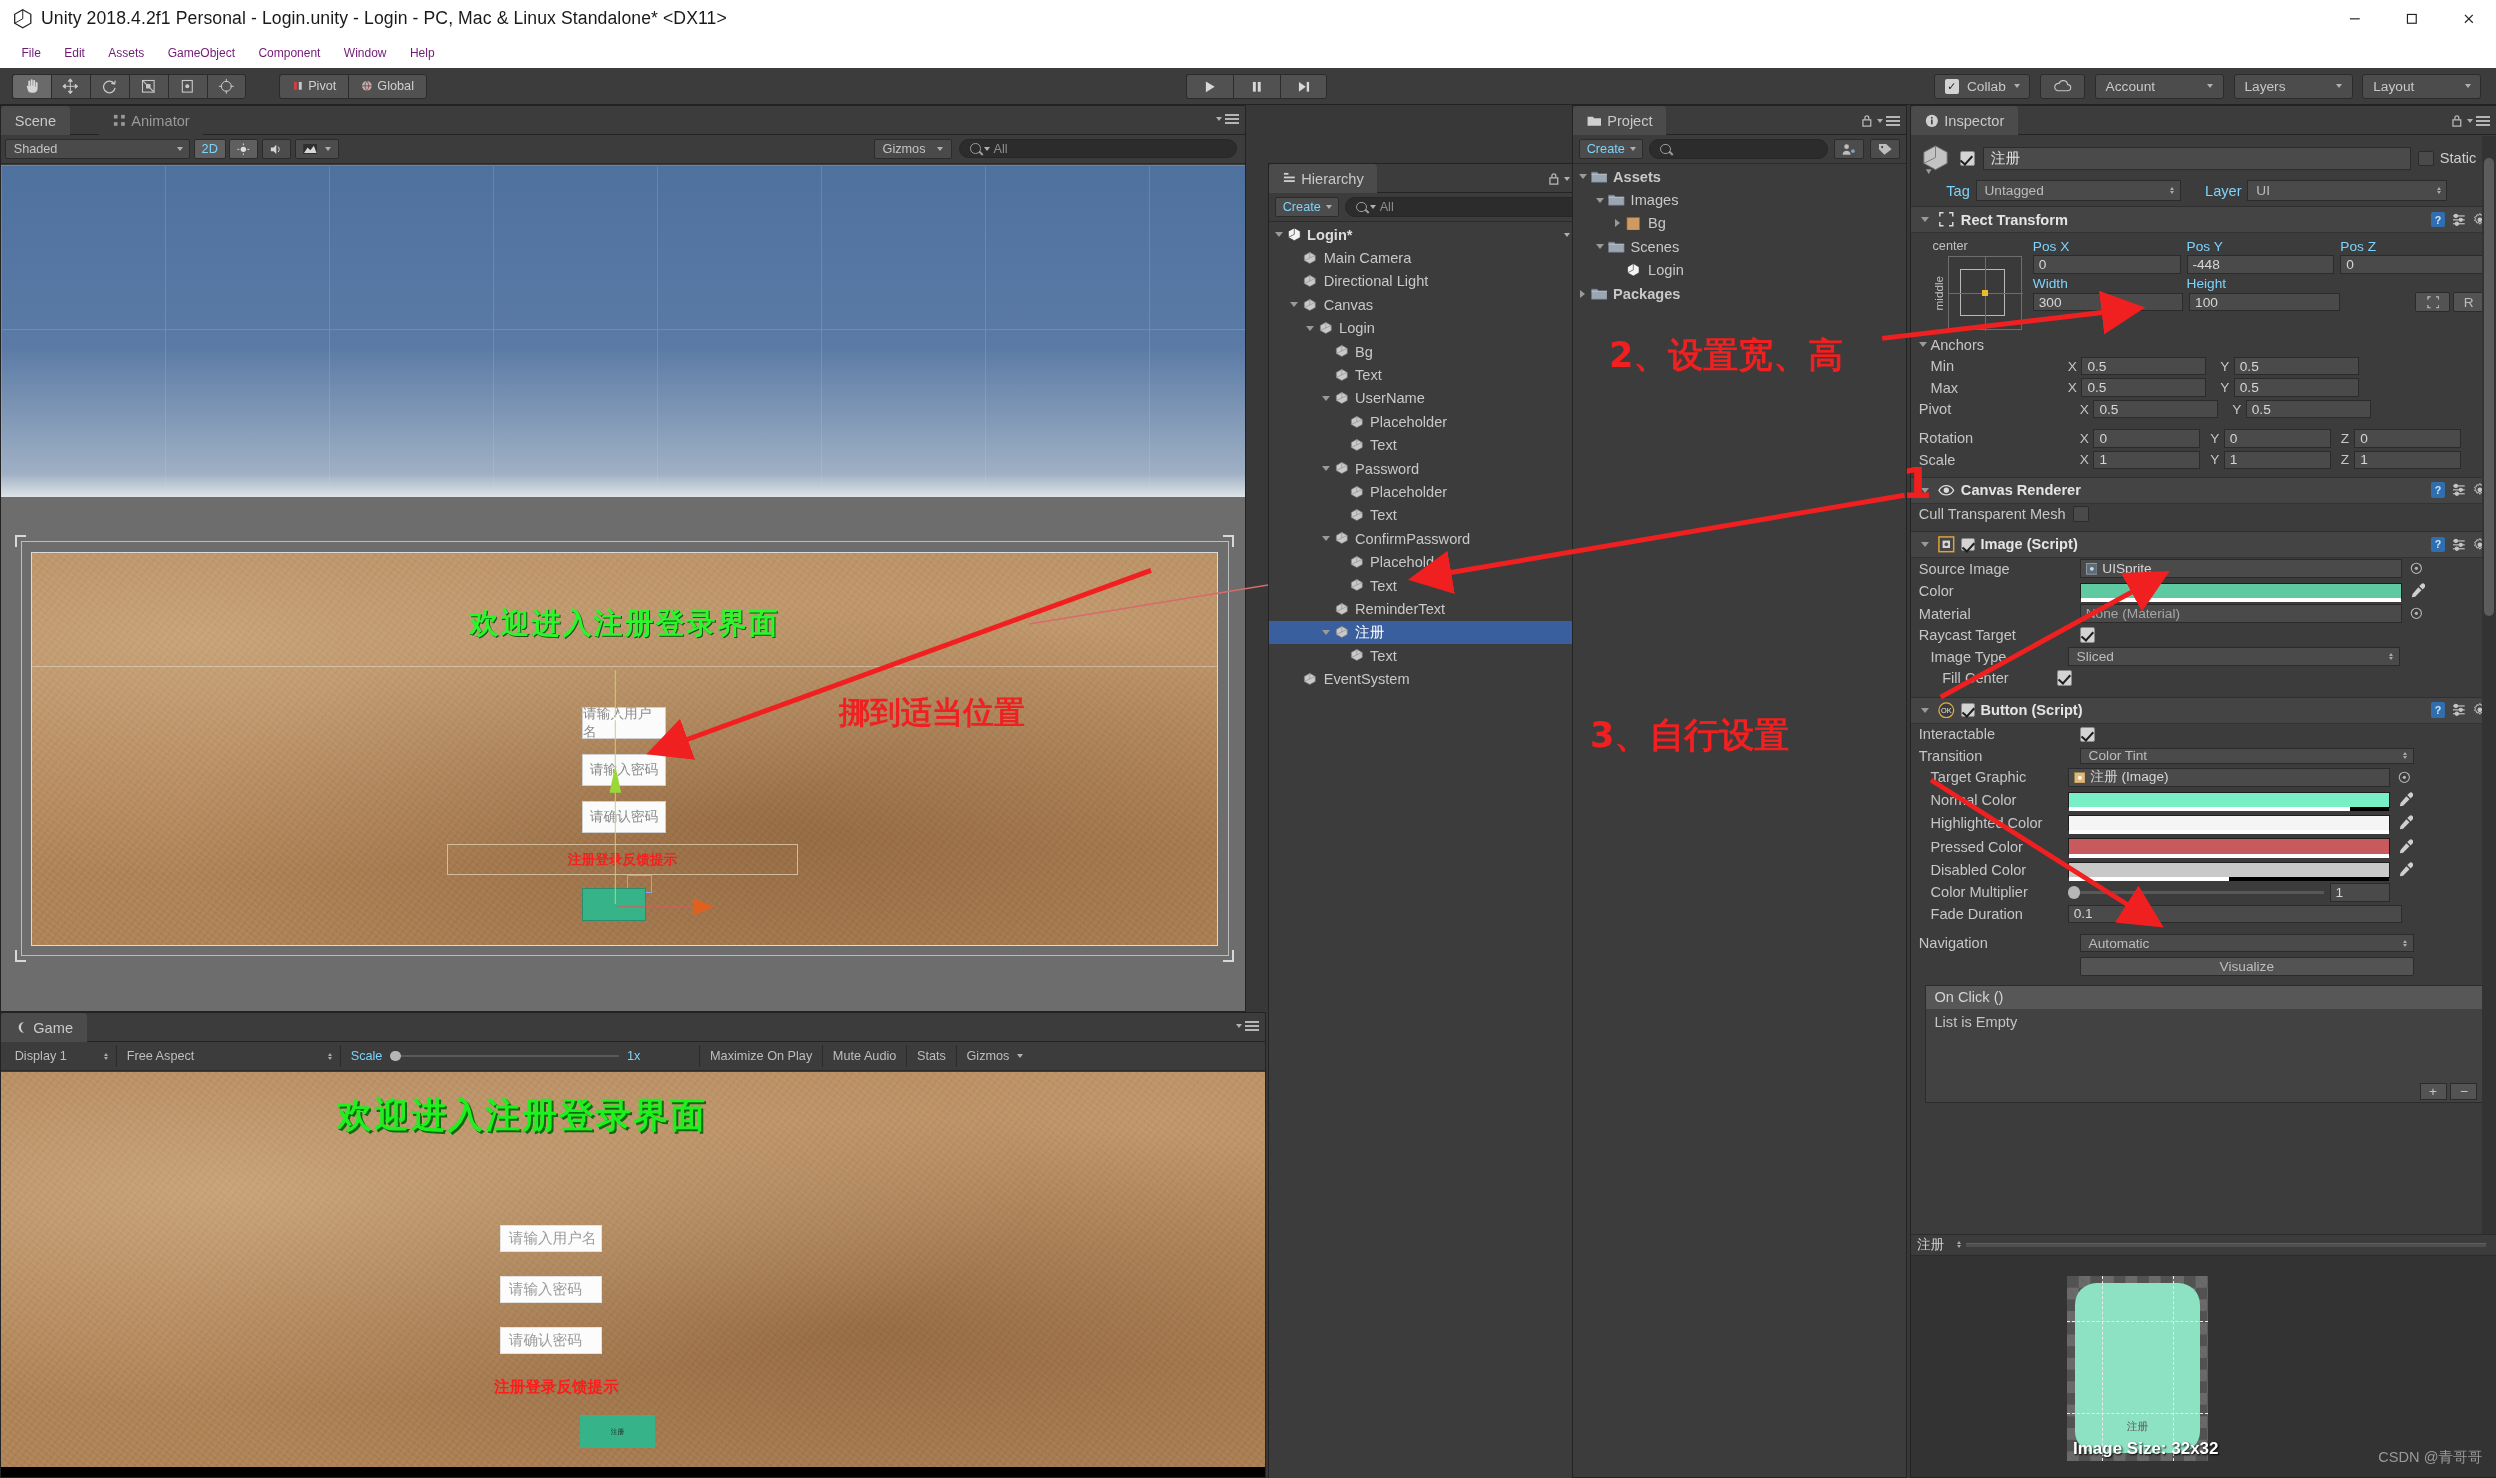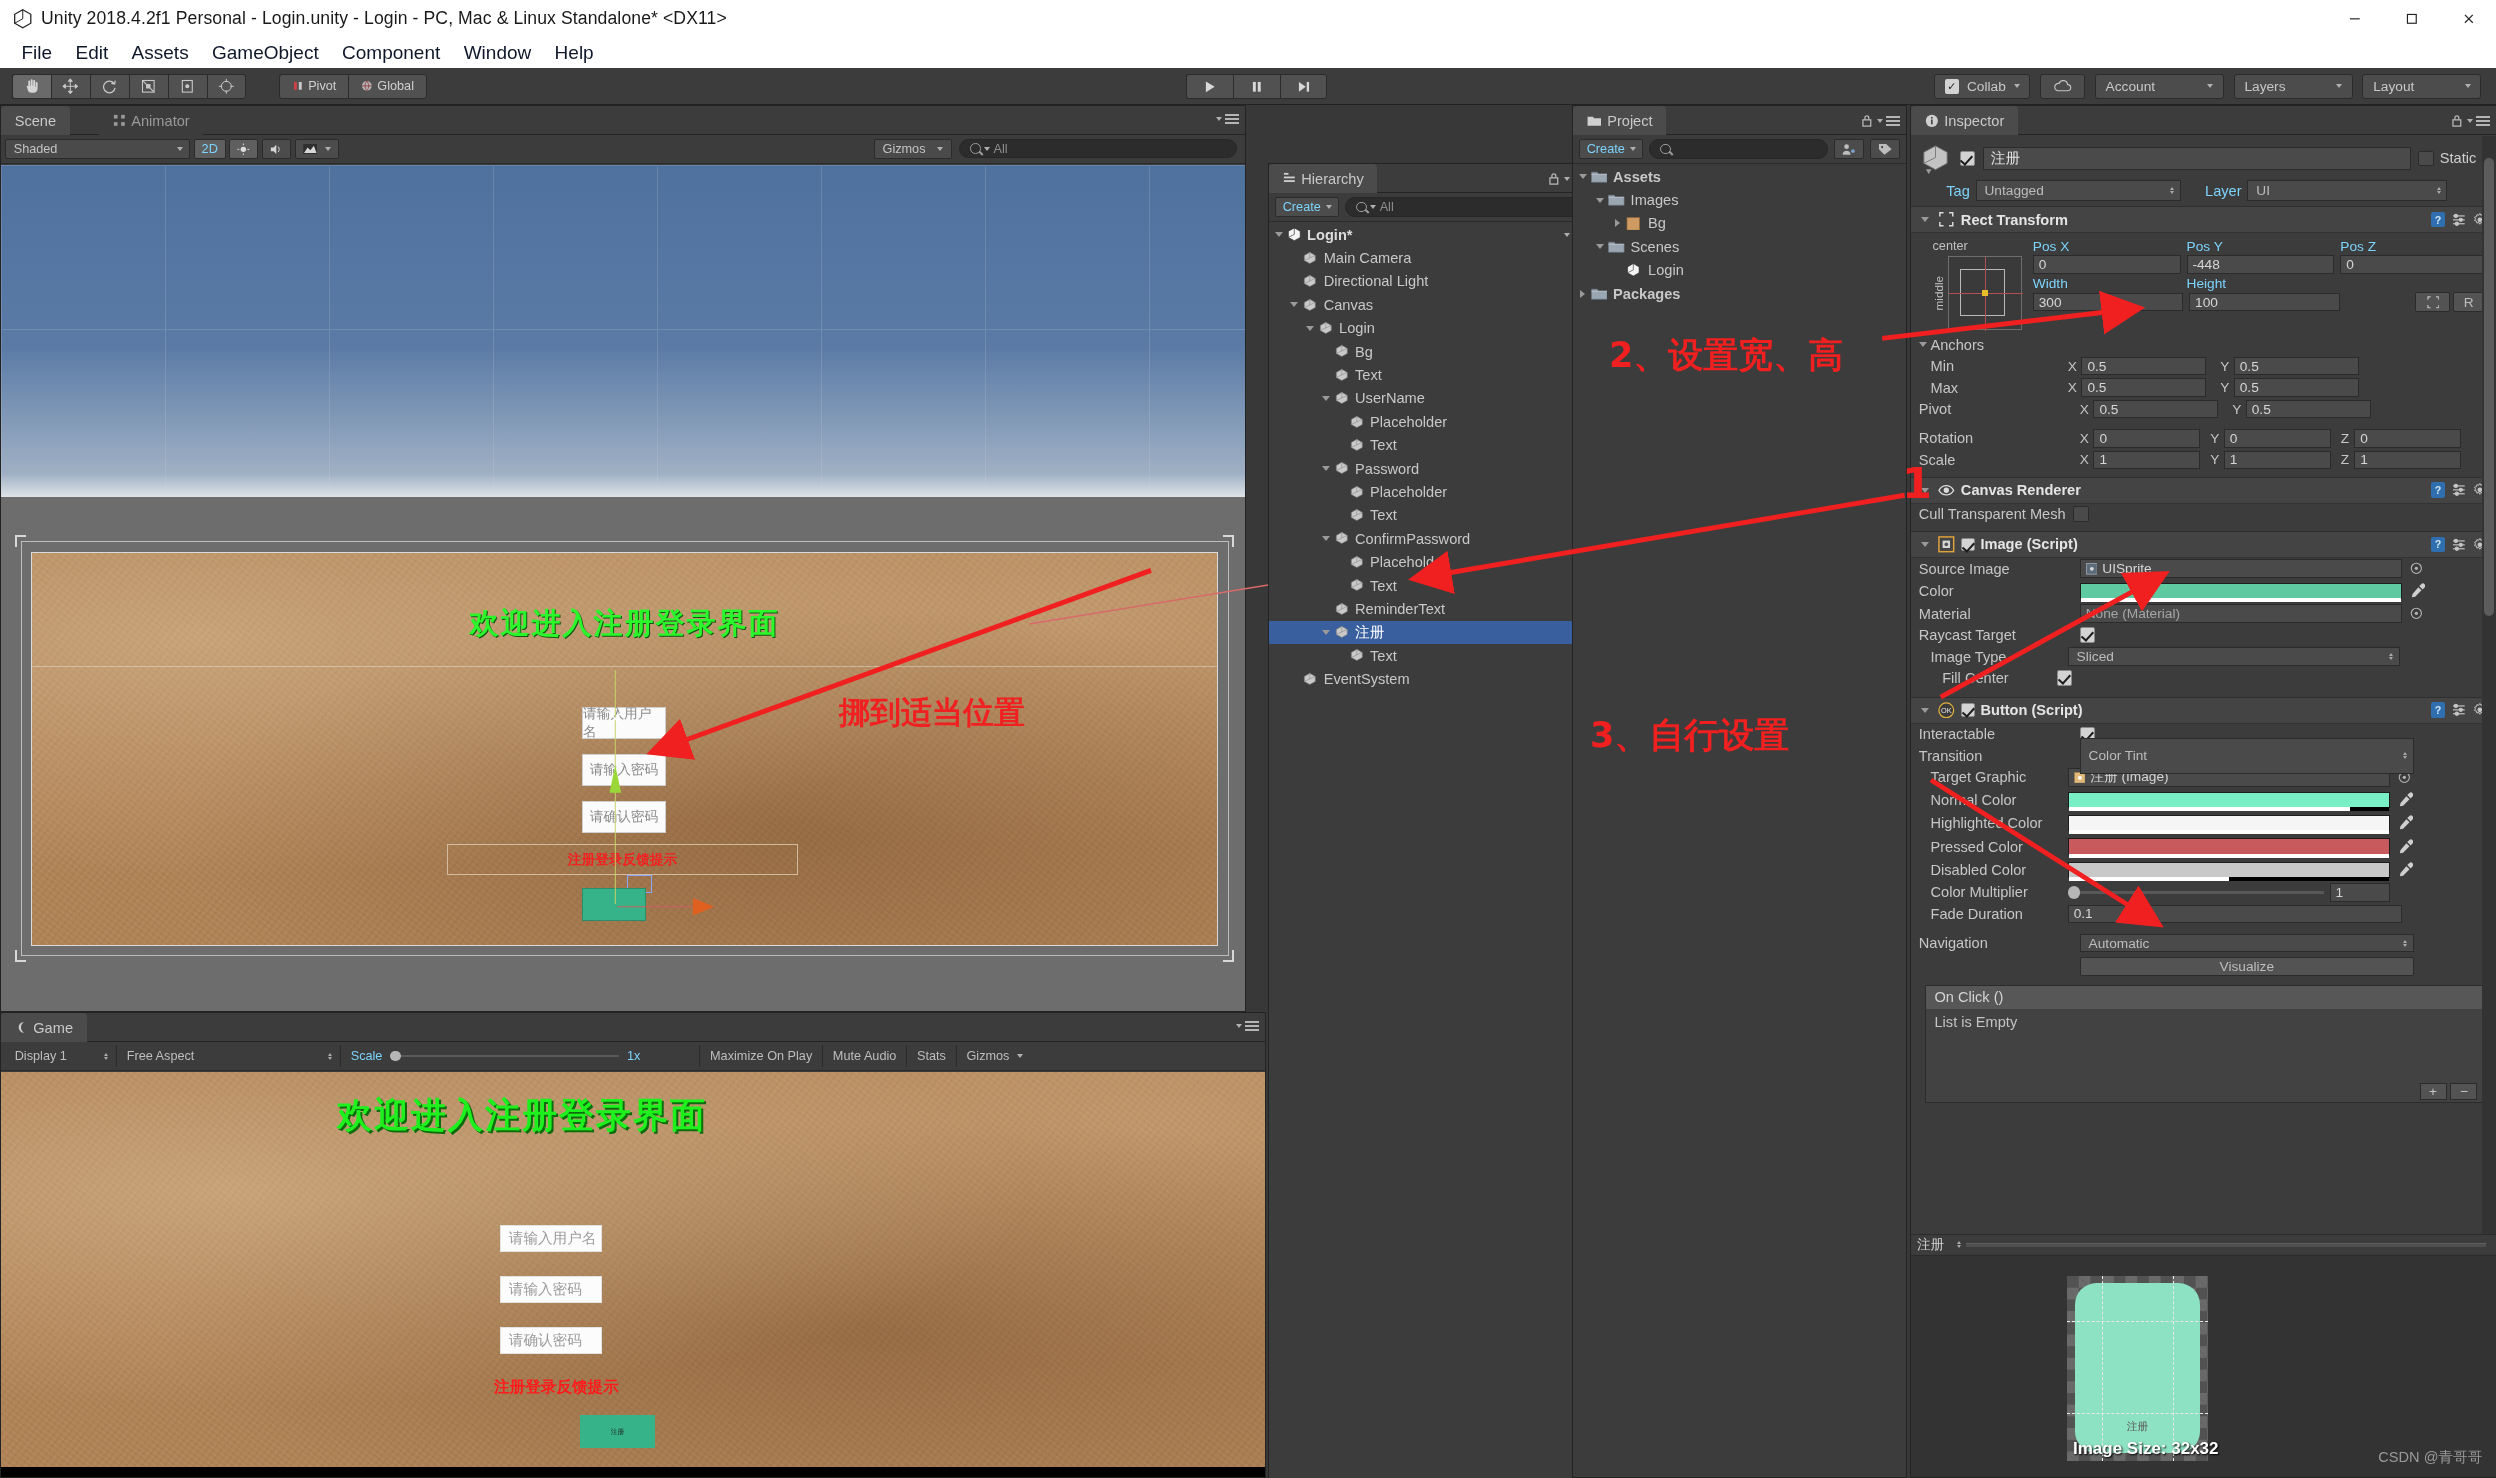--- a/index.html
+++ b/index.html
@@ -21,21 +21,21 @@
   .title-text { font-size:17.6px; color:#1a1a1a; letter-spacing:0.1px; }
   .win-ctrls { margin-left:auto; display:flex; height:37px; }
   .win-btn { width:57px; height:37px; display:flex; align-items:center; justify-content:center; }
   .win-btn svg { stroke:#222; fill:none; stroke-width:1.2; }
 
   
   .menubar {
     position:absolute; left:0; top:37px; width:2497px; height:31px;
     background:#ffffff; display:flex; align-items:center; padding-left:9.8px;
   }
-  .menu-item { font-size:19px; color:#0f172a; padding:2.9px 11.7px; cursor:default; }
+  .menu-item { font-size:12px; color:#701a75; padding:2.9px 11.7px; cursor:default; }
 
   
   .toolbar {
     position:absolute; left:0; top:68px; width:2497px; height:37px;
     background:#3c3c3c; border-bottom:1px solid #232323;
     display:flex; align-items:center;
   }
   .tb-group { display:flex; margin-left:11.7px; }
   .tb-btn {
     height:25px; min-width:39px; background:#515151; border:1px solid #2b2b2b;
@@ -1259,21 +1259,21 @@
               <path d="M7 0.5l1 1.8 2-.6.4 2 2 .6-1 1.7 1 1.7-2 .6-.4 2-2-.6-1 1.8-1-1.8-2 .6-.4-2-2-.6 1-1.7-1-1.7 2-.6.4-2 2 .6z" fill="none" stroke="#c5c5c5" stroke-width="1"></path>
             </svg>
         </span>
       </div>
       <div class="prow">
         <span class="lbl">Interactable</span>
         <span class="cb checked"></span>
       </div>
       <div class="prow">
         <span class="lbl">Transition</span>
-        <div class="enumf" style="width:334px;height:36px;">
+        <div class="enumf" style="width:334px;height:16px;">
           <span>Color Tint</span>
           <span class="stepper">
               <i class="u"></i>
               <i class="d"></i>
             </span>
         </div>
       </div>
       <div class="prow">
         <span class="lbl ind1">Target Graphic</span>
         <div class="vfield" style="width:322px;gap:4.9px;">

